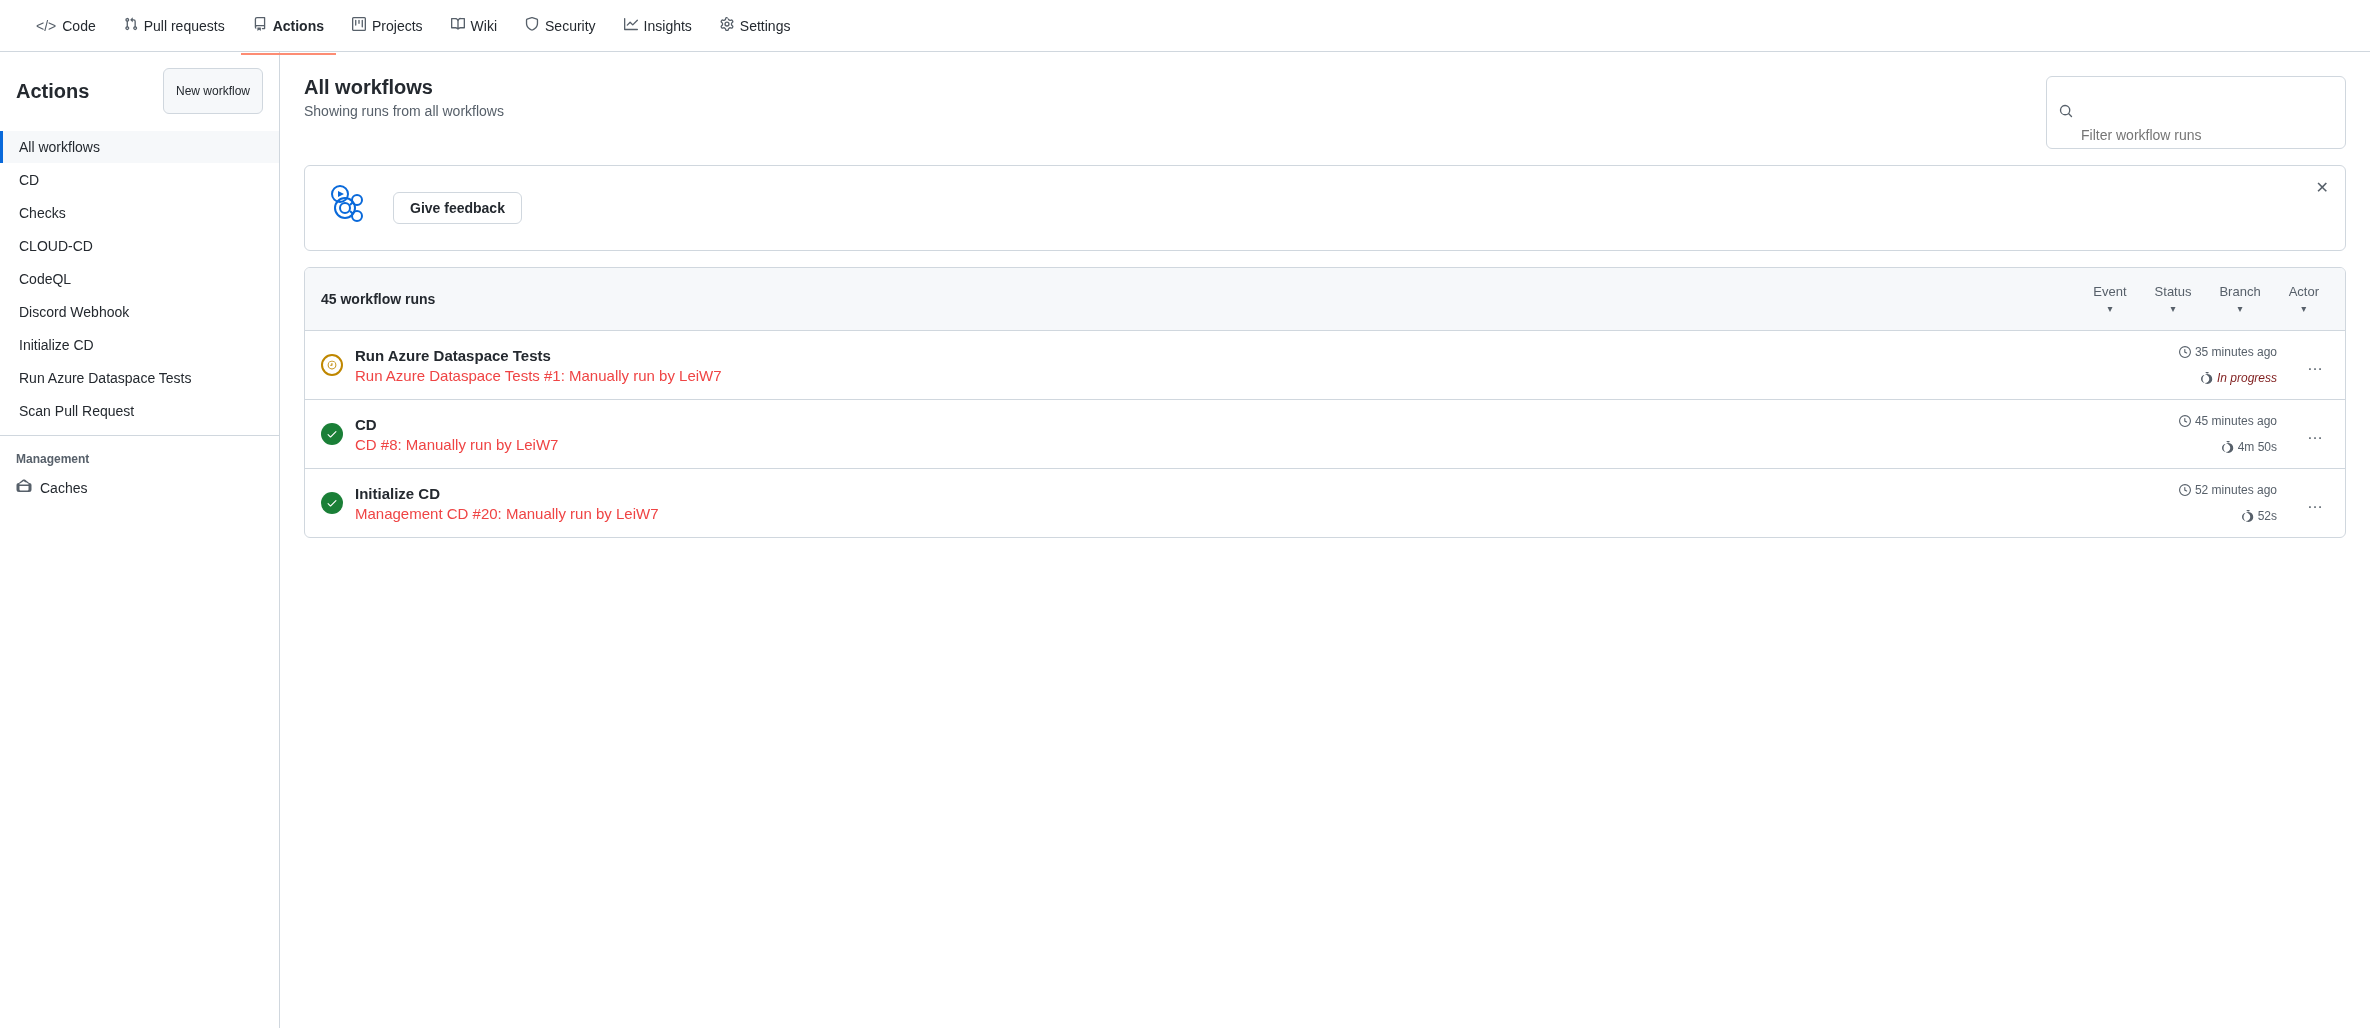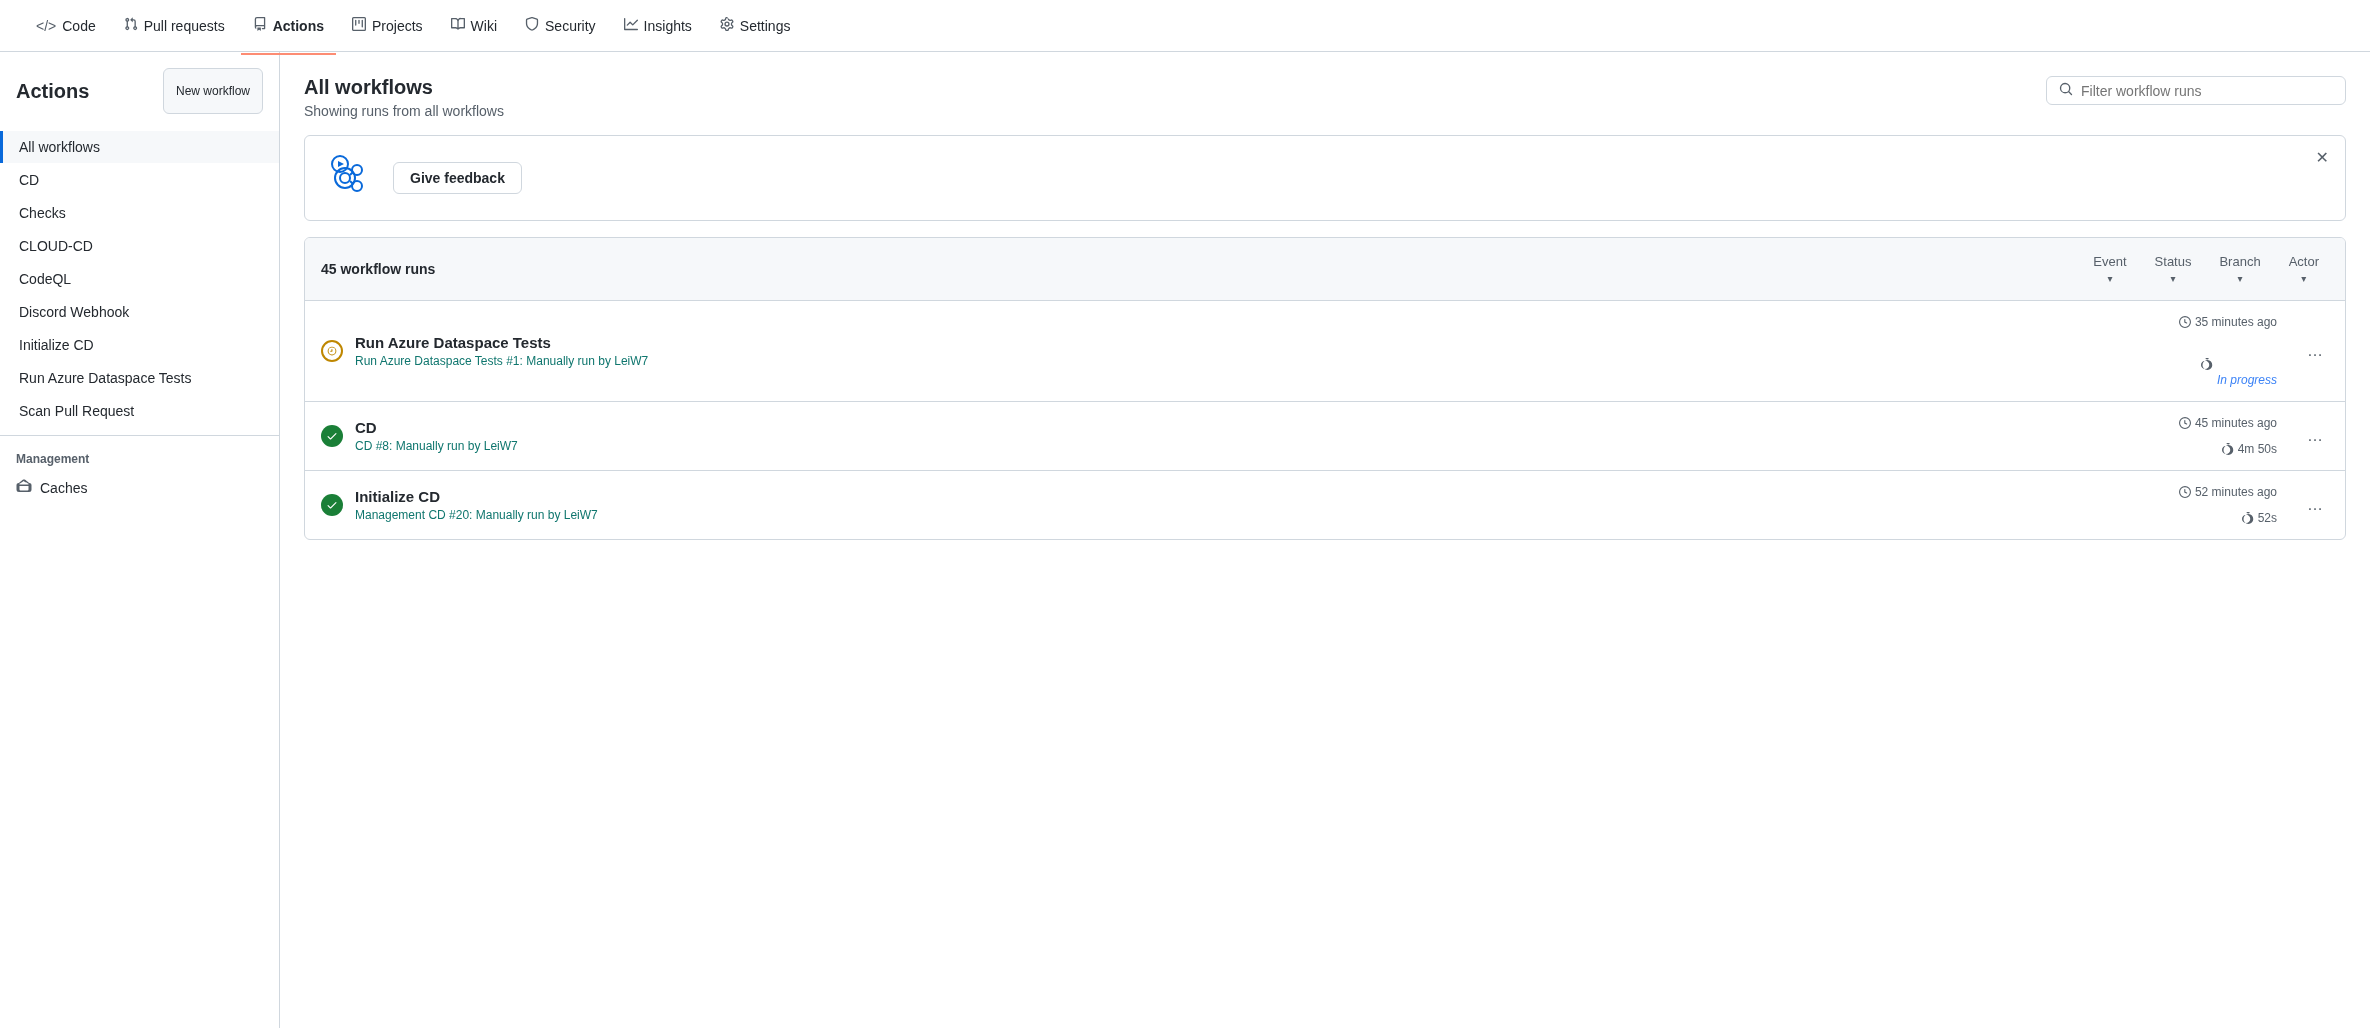--- a/index.html
+++ b/index.html
@@ -156,20 +156,21 @@
       width: 300px;
     }
     .search-icon { color: #57606a; font-size: 14px; }
     .search-input {
       border: none;
       outline: none;
       color: #57606a;
       font-size: 14px;
       width: 100%;
       background: transparent;
+      margin-top: 45px;
     }
 
     
     .feedback-banner {
       border: 1px solid #d0d7de;
       border-radius: 6px;
       padding: 16px 20px;
       display: flex;
       align-items: center;
       gap: 16px;
@@ -282,41 +283,41 @@
     }
 
     .run-info { flex: 1; }
     .run-name {
       font-size: 15px;
       font-weight: 600;
       color: #24292f;
       margin-bottom: 3px;
     }
     .run-detail {
-      font-size: 12px;
-      color: #0f766e;
+      font-size: 15px;
+      color: #ef4444;
       font-weight: 500;
     }
 
     .run-meta {
       display: flex;
       flex-direction: column;
       align-items: flex-end;
       gap: 12px;
       margin-right: 12px;
       text-align: center;
     }
     .run-time, .run-duration {
       font-size: 12px;
       color: #57606a;
       display: flex;
       align-items: center;
       gap: 4px;
     }
-    .in-progress-text { color: #3b82f6; font-style: italic; margin-top: 32px; }
+    .in-progress-text { color: #7f1d1d; font-style: italic; }
 
     .run-more-btn {
       background: none;
       border: none;
       cursor: pointer;
       color: #57606a;
       font-size: 16px;
       padding: 4px 6px;
       border-radius: 4px;
     }

